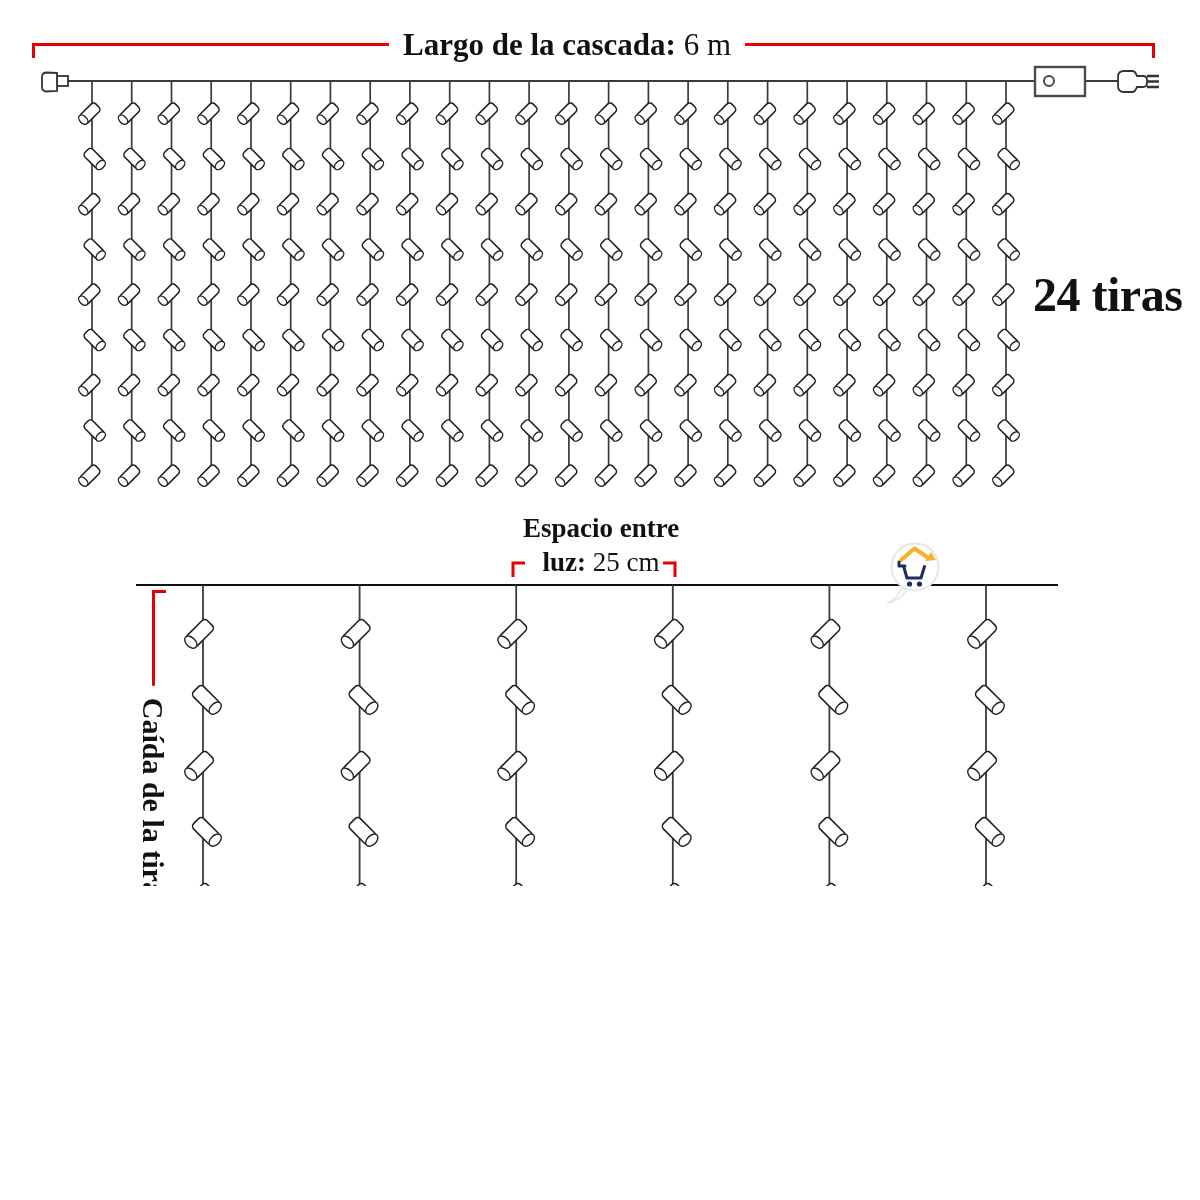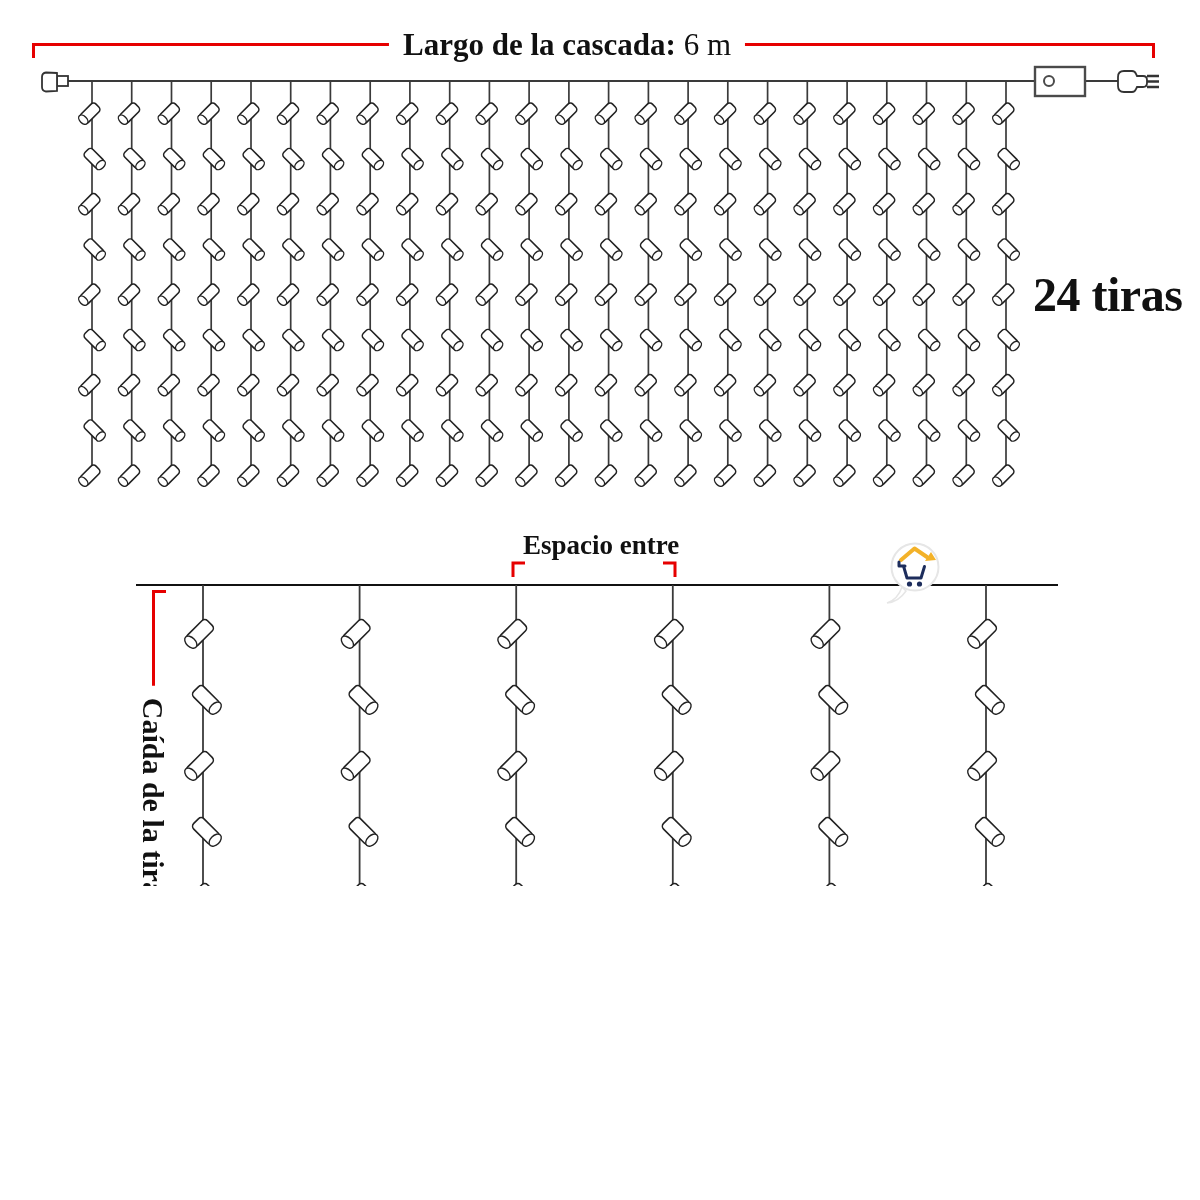--- a/index.html
+++ b/index.html
@@ -1248,20 +1248,24 @@
 
   <div class="label" id="top-measure">
     <span class="b">Largo de la cascada:</span>
     <span class="v">6 m</span>
   </div>
 
   <div class="label" id="strand-count">24 tiras</div>
 
   <div class="label" id="spacing-label">
     <div class="b">Espacio entre</div>
+    <div>
+      <span class="b">luz:</span>
+      <span class="v">25 cm</span>
+    </div>
   </div>
 
   <div id="drop-label-wrap">
     <div id="drop-label">
       <span class="b">Caída de la tira:</span>
       <span class="v">2 m</span>
     </div>
   </div>
 
 </div>

